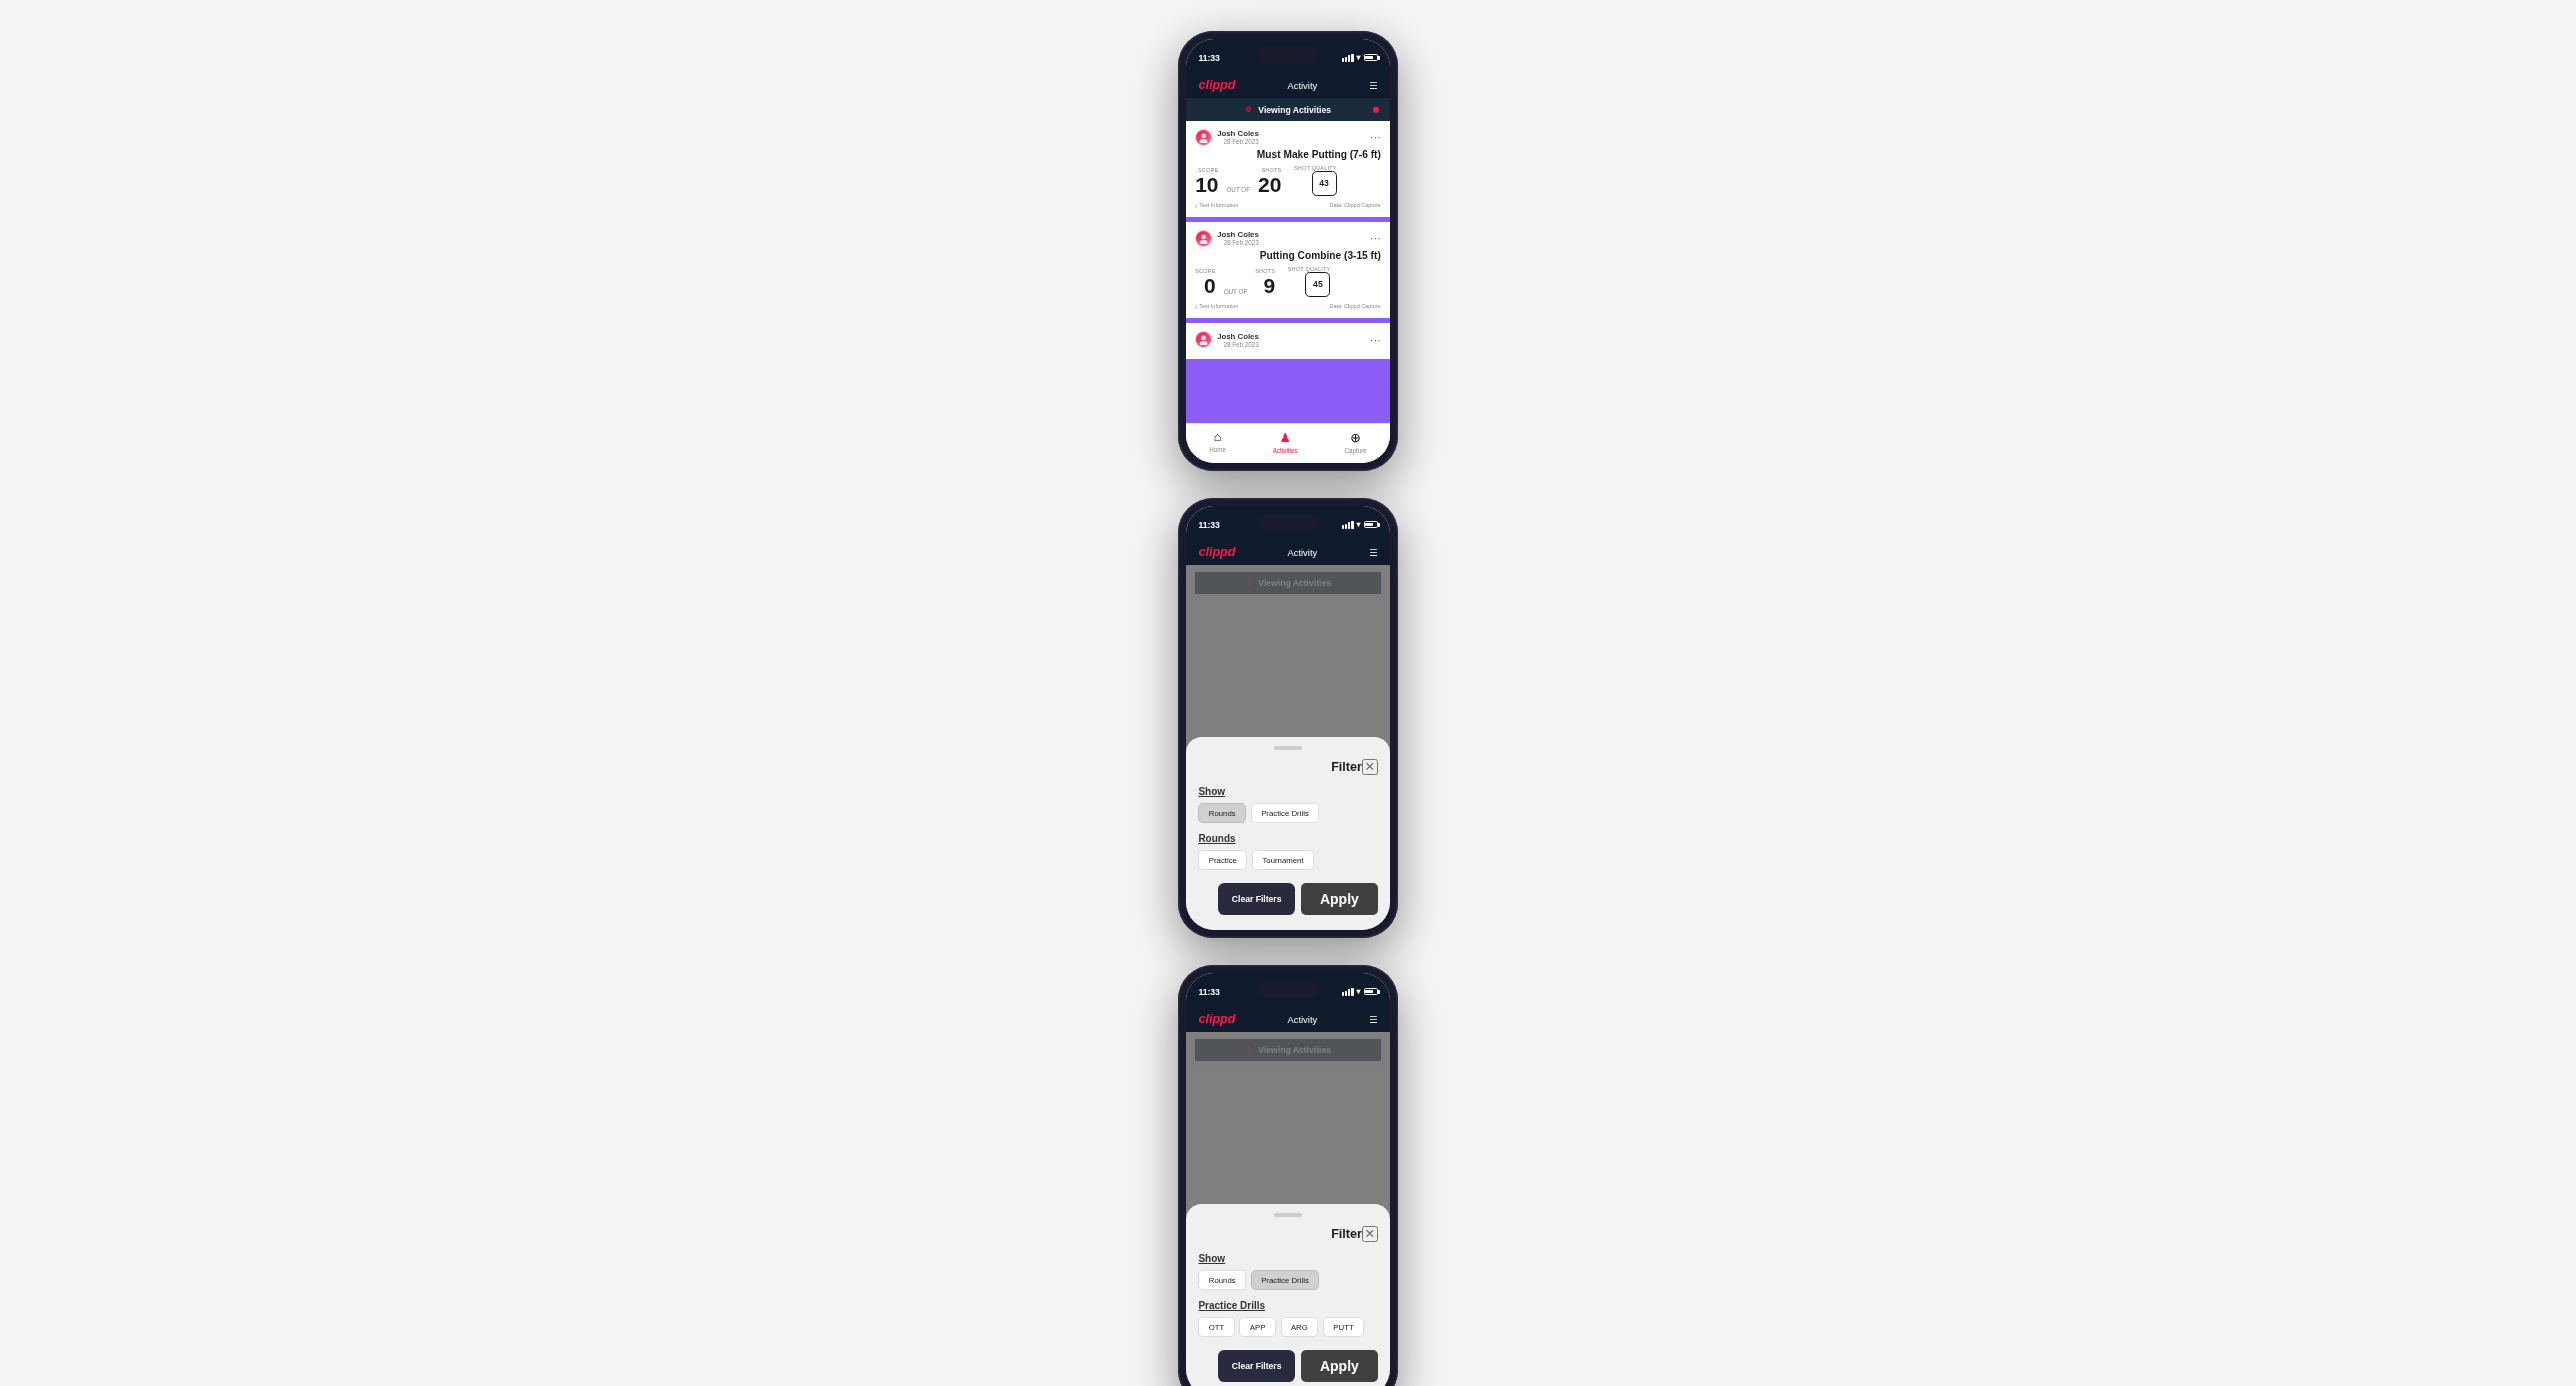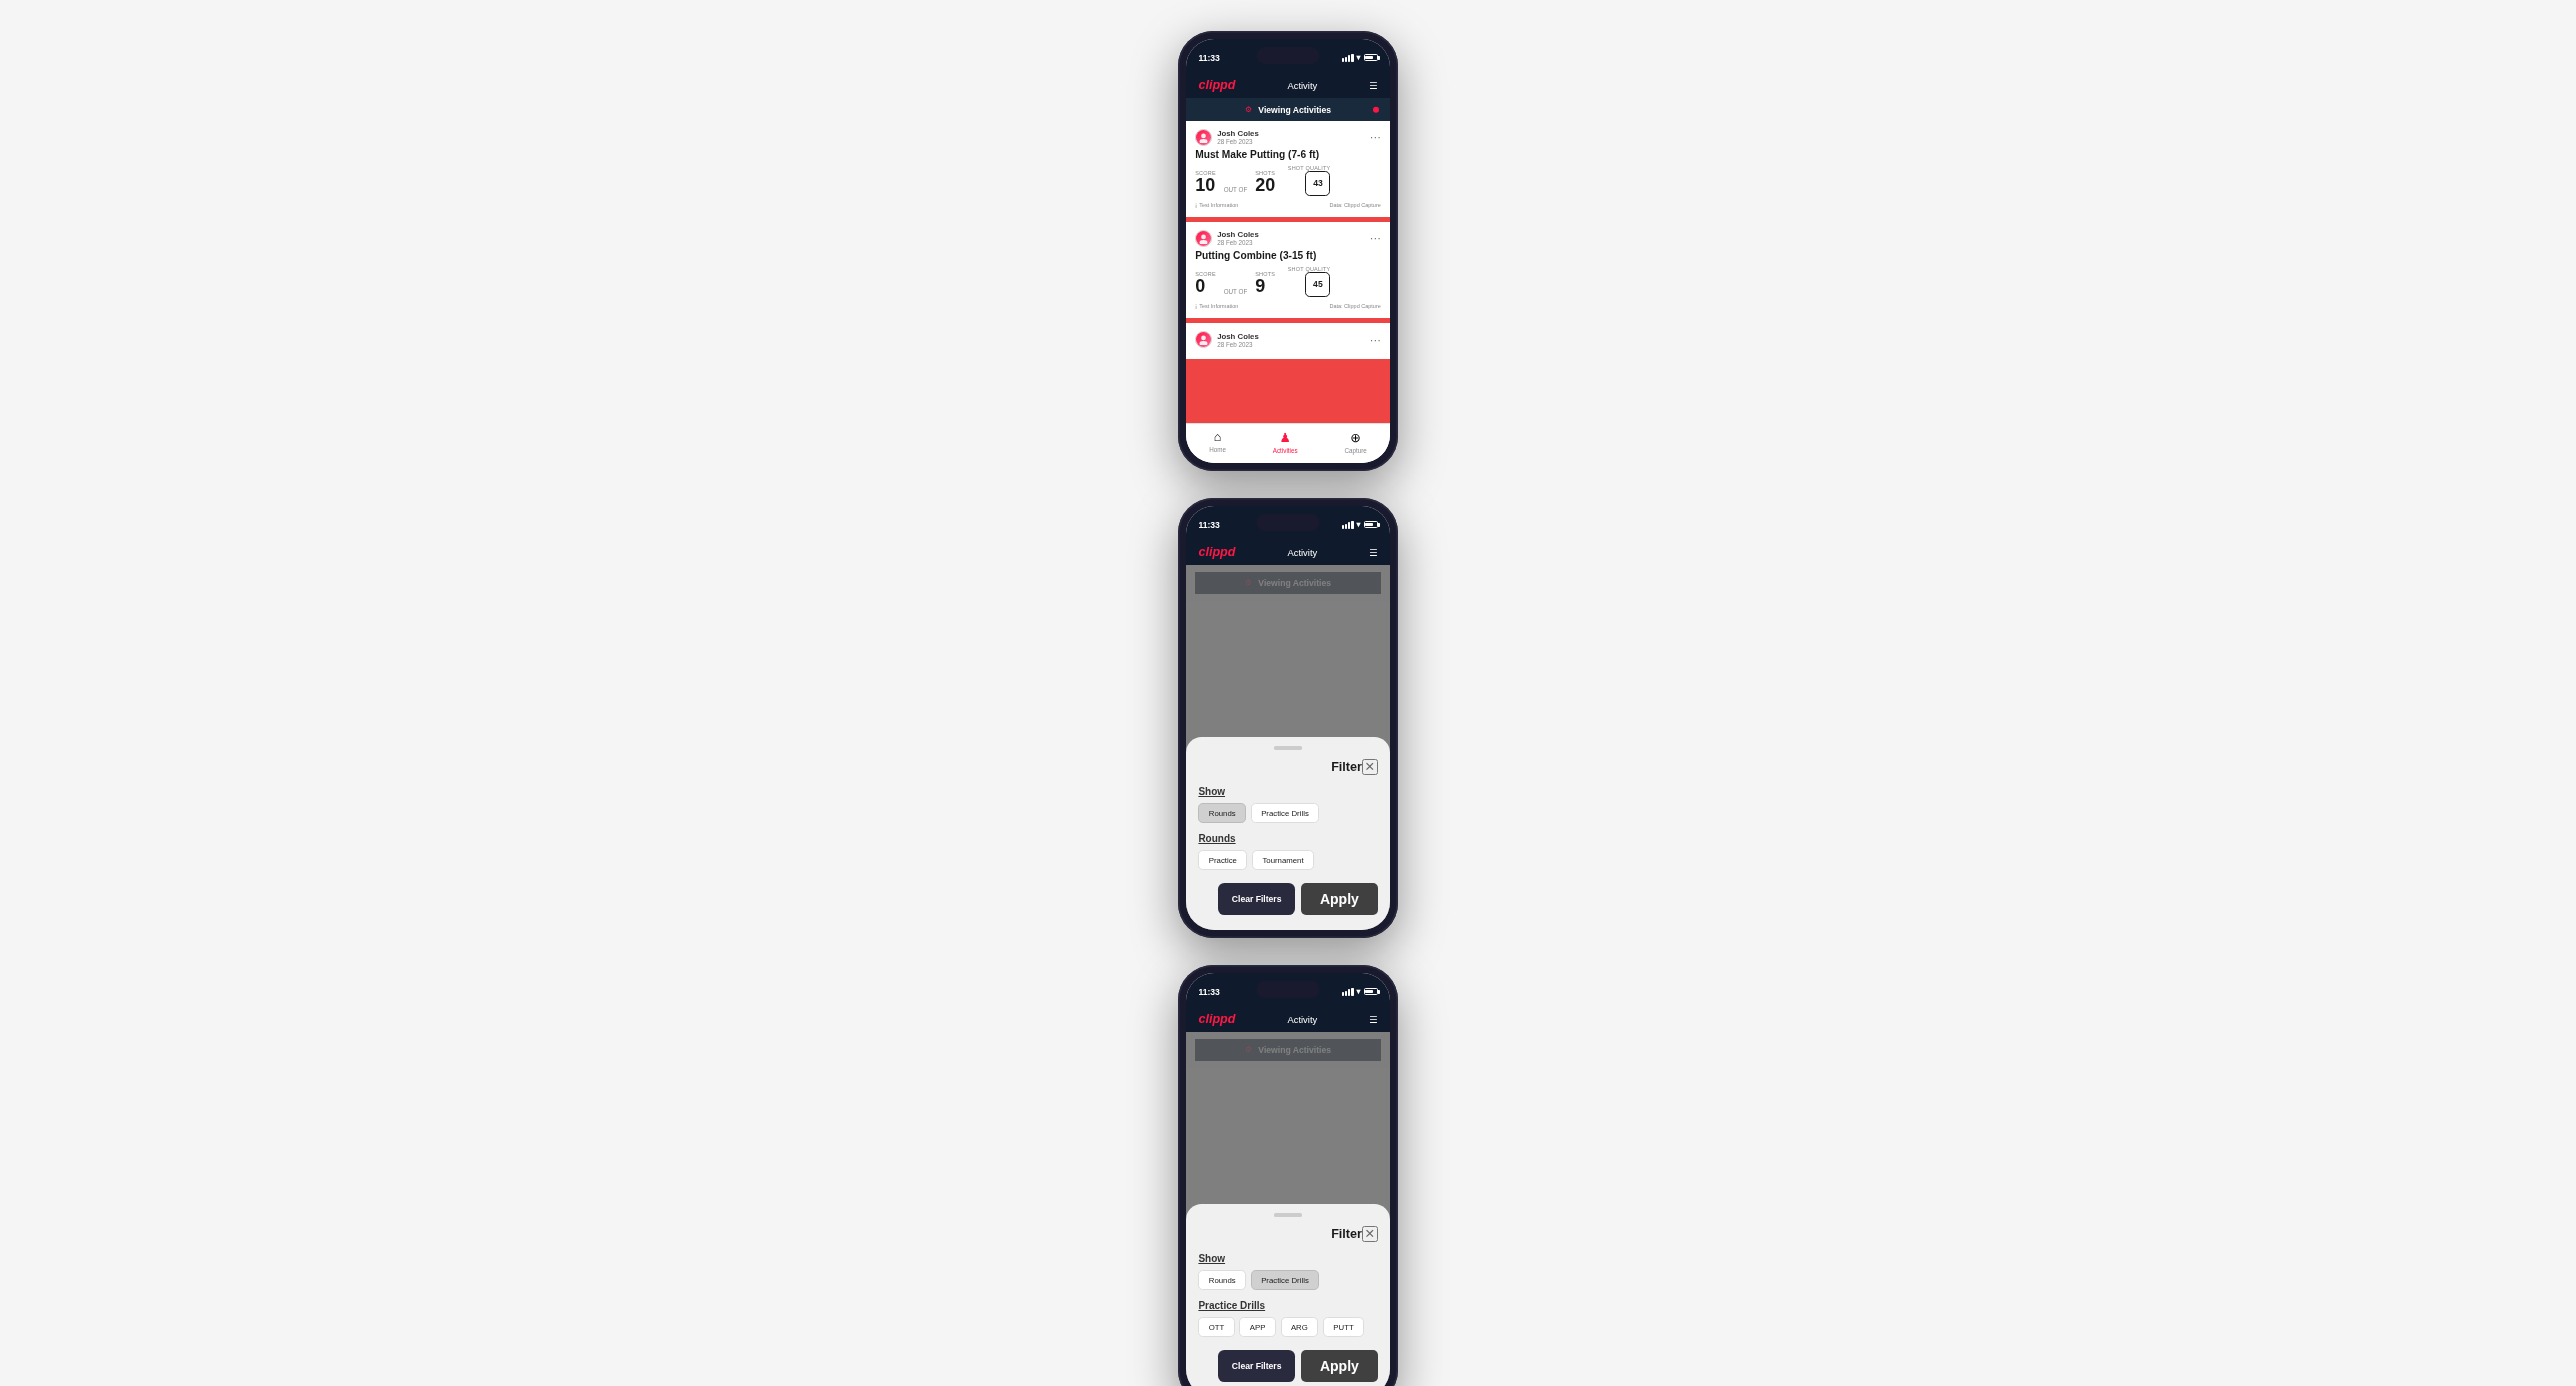--- a/index.html
+++ b/index.html
@@ -183,23 +183,24 @@
       top: 50%;
       transform: translateY(-50%);
     }
 
     .viewing-bar-wrapper {
       position: relative;
     }
 
     
     .activity-list {
-      background: #ef4444;
+      background: #8b5cf6;
       flex: 1;
       overflow-y: auto;
+      text-align: right;
     }
 
     .activity-item {
       background: white;
       margin-bottom: 4.7px;
       padding: 7.8px 9.4px;
     }
 
     .activity-header {
       display: flex;
@@ -274,21 +275,21 @@
     }
 
     .stat-label {
       font-size: 5.5px;
       color: #888;
       text-transform: uppercase;
       letter-spacing: 0.2px;
     }
 
     .stat-value {
-      font-size: 18px;
+      font-size: 21px;
       font-weight: 700;
       color: #1a1a1a;
       line-height: 1.1;
     }
 
     .stat-out-of {
       font-size: 6.3px;
       color: #888;
       margin: 0 1.6px;
       align-self: flex-end;

